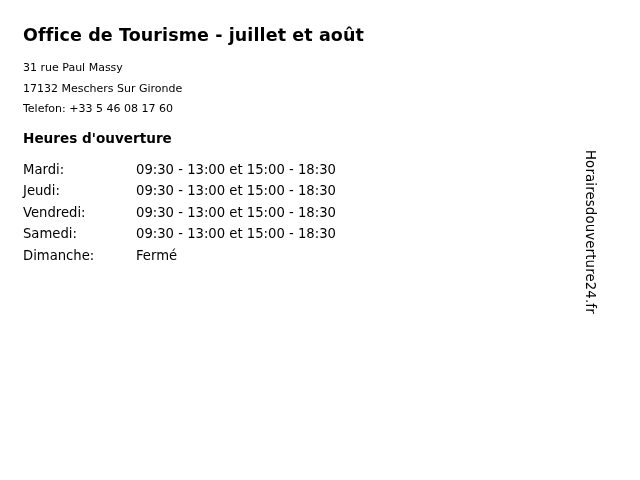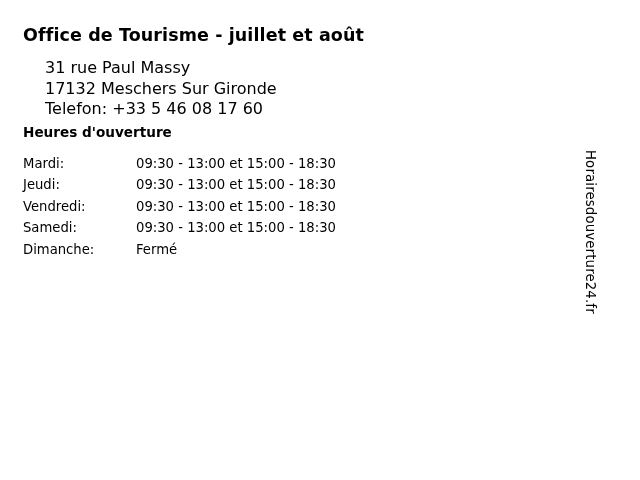--- a/index.html
+++ b/index.html
@@ -29,29 +29,28 @@
     width: 570px;
   }
   .title {
     font-size: 17.5px;
     font-weight: bold;
     letter-spacing: 0.1px;
     margin: 0 0 12px 0;
     line-height: 22px;
   }
   .addr-line {
-    font-size: 16px;
+    font-size: 11px;
     line-height: 20.5px;
     white-space: nowrap;
-    margin-left: 22px;
   }
   .section-title {
     font-size: 13.6px;
     font-weight: bold;
-    margin-top: 4px;
+    margin-top: 10px;
     margin-bottom: 13px;
   }
   table.hours {
     border-collapse: collapse;
     font-size: 13.2px;
   }
   table.hours td {
     padding: 0;
     line-height: 21.5px;
     vertical-align: top;

